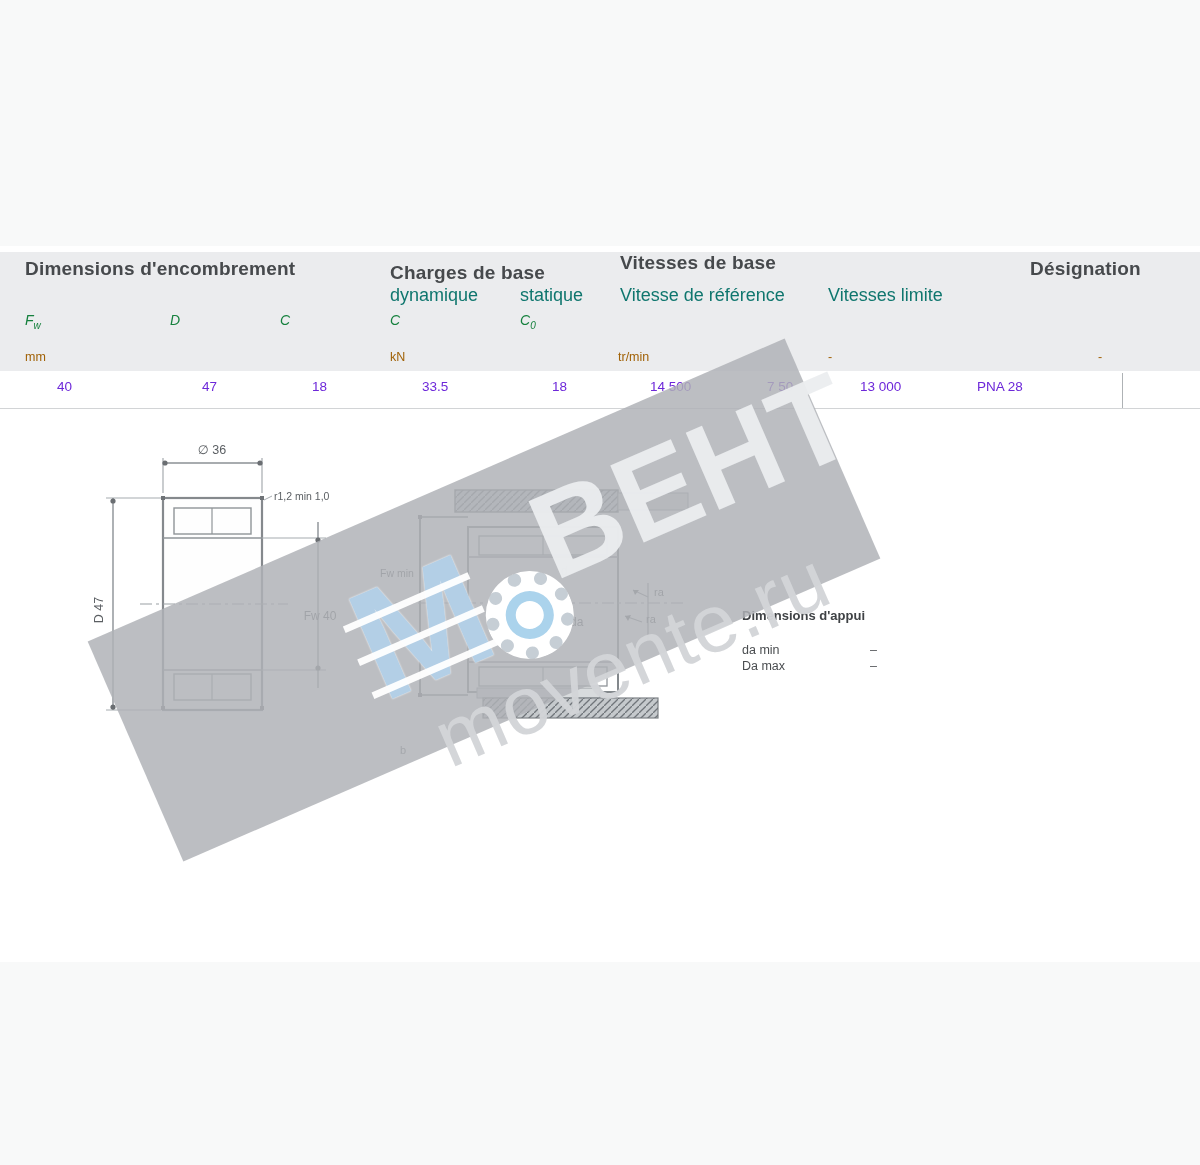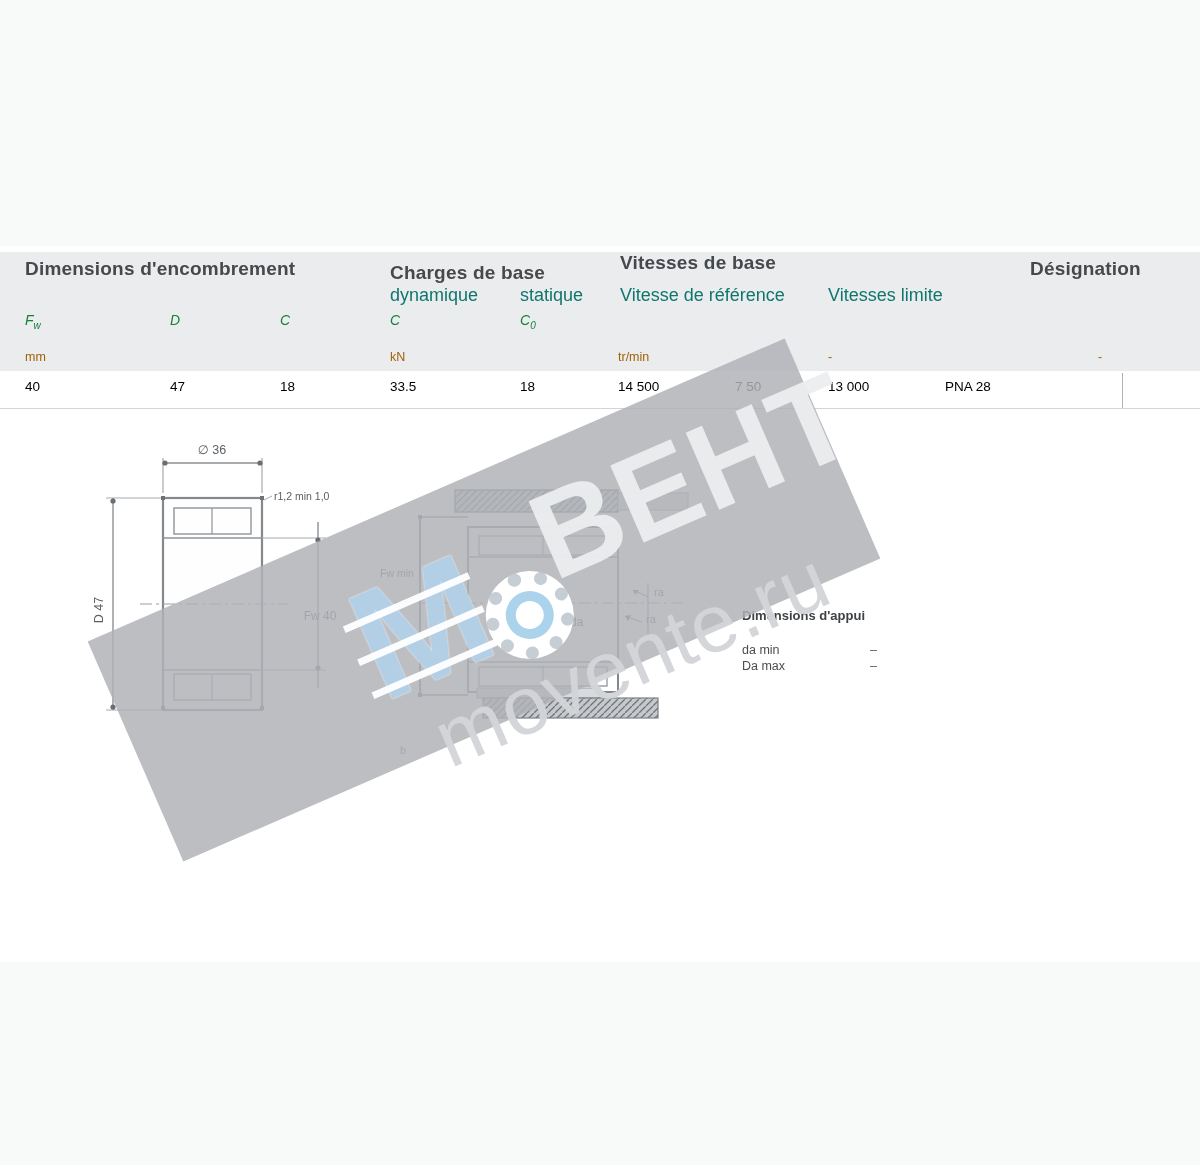--- a/index.html
+++ b/index.html
@@ -9,21 +9,21 @@
   .thead-band{position:absolute;left:0;top:252px;width:1200px;height:119px;background:#ebecee;}
   .row-sep{position:absolute;left:0;top:408px;width:1200px;height:1px;background:#d2d4d6;}
   .v-tick{position:absolute;left:1122px;top:373px;width:1px;height:35px;background:#aeb2b5;}
 
   .cell{position:absolute;white-space:nowrap;}
   .grp{font-size:19px;font-weight:bold;color:#46494c;letter-spacing:0.2px;}
   .sub{font-size:18px;color:#0f766e;}
   .sym{font-size:14px;font-style:italic;color:#15803d;font-family:Liberation Sans, sans-serif;}
   .sym sub{font-size:10px;}
   .unit{font-size:12.5px;color:#a16207;}
-  .dat{font-size:13.5px;color:#000000;}
+  .dat{font-size:13.5px;color:#6d28d9;margin-left:32px;}
 
   .notes{position:absolute;left:742px;top:608px;width:360px;}
   .notes .ttl{font-size:13px;font-weight:bold;color:#3f4245;margin-bottom:20px;}
   .nrow{position:relative;font-size:12.5px;color:#4a4d50;height:16px;}
   .nrow .nval{position:absolute;left:128px;top:0;color:#55585b;}
   .nrow .nval.wide{left:118px;}
 
   
   .wm-band{position:absolute;left:104px;top:480px;width:760px;height:240px;
            background:rgba(175,178,182,0.84);transform:rotate(-23.5deg);z-index:5;}

